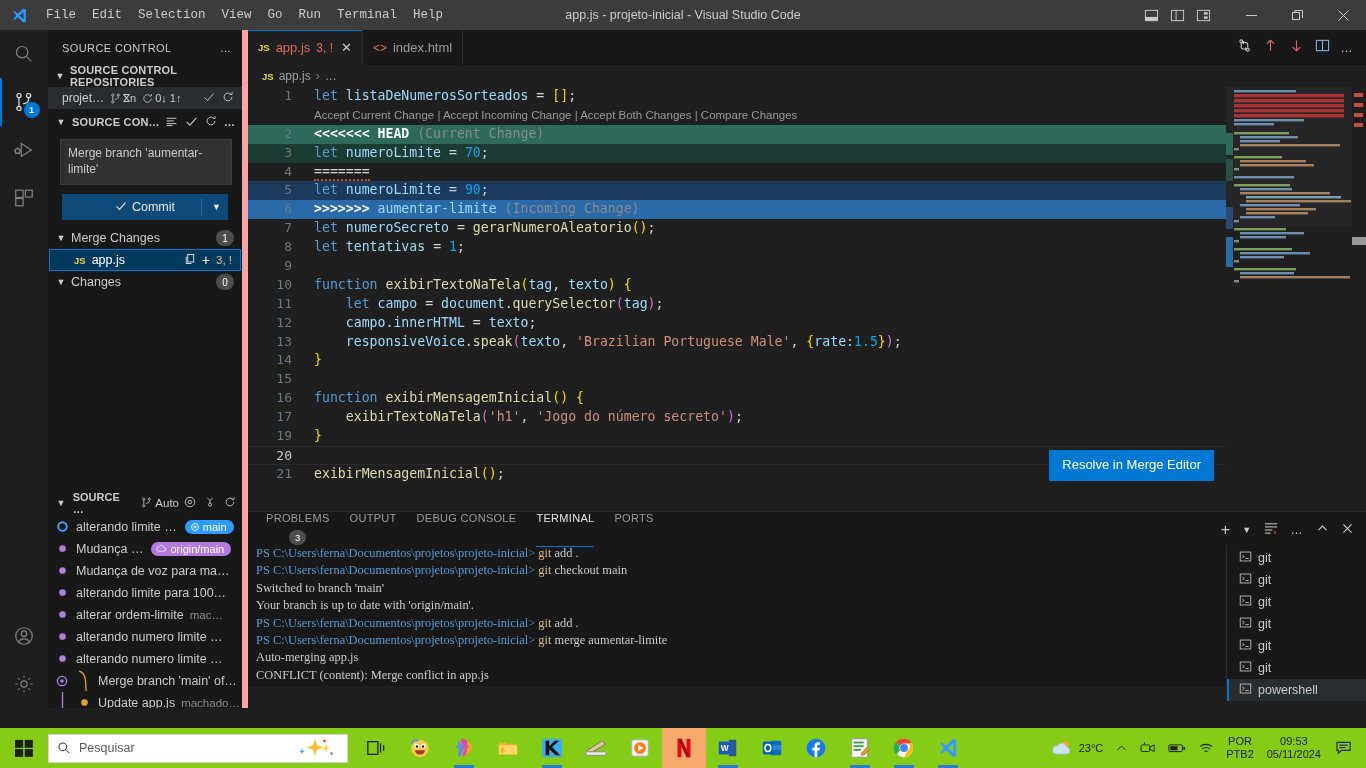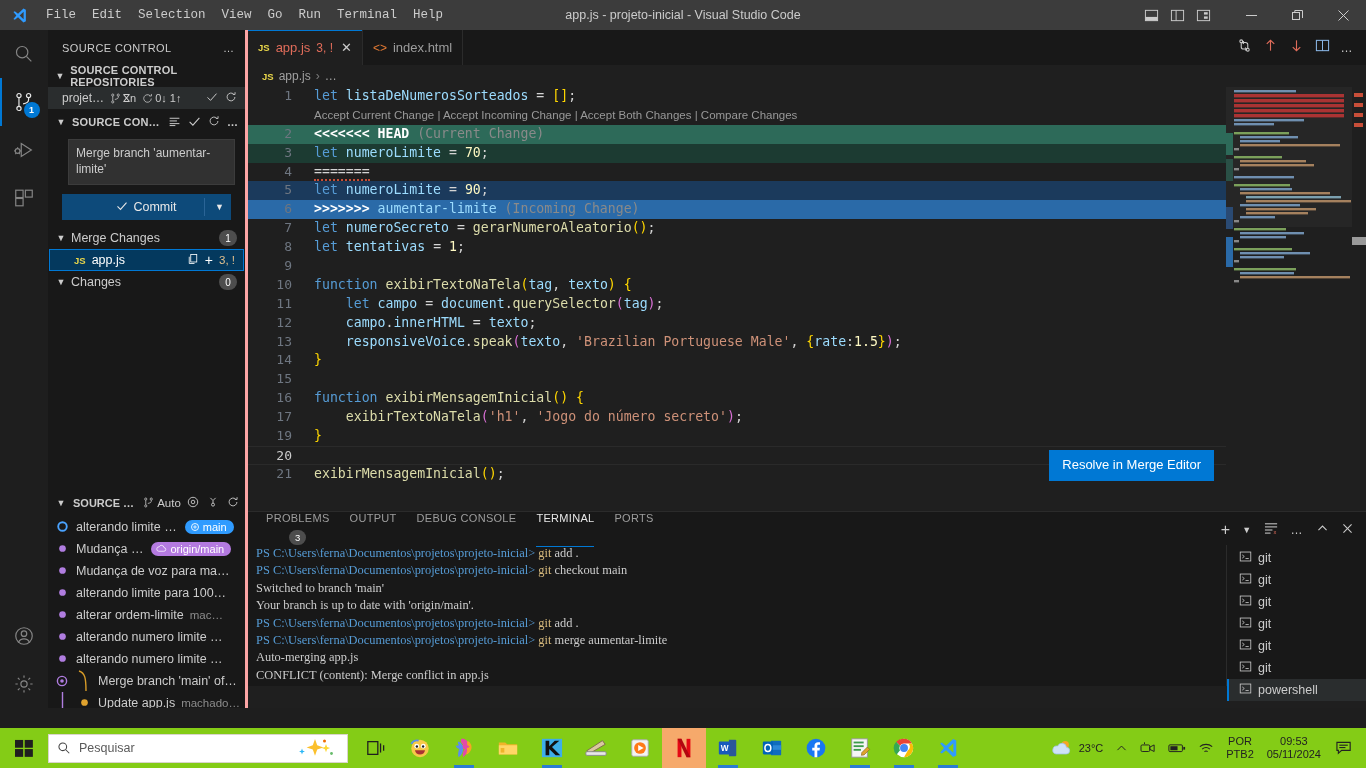--- a/index.html
+++ b/index.html
@@ -46,40 +46,40 @@
     background:#0078d4; color:#fff; border-radius:8px; font-size:9px;
     display:flex;align-items:center;justify-content:center; font-weight:600;
     padding:0 4px;
   }
   .act-spacer{ flex:1; }
 
   
   .sidebar{
     position:absolute; left:48px; top:30px; width:200px; height:678px;
     background:#181818; color:#cccccc; font-size:12px; display:flex; flex-direction:column;
-    border-right:3px solid #fca5a5;
+    border-right:6px solid #fca5a5;
   }
   .sb-title{
     height:35px; display:flex; align-items:center; justify-content:space-between;
     padding:0 10px 0 14px; font-size:11px; letter-spacing:.4px; color:#cccccc;
   }
   .sb-section-head{
     height:22px; display:flex; align-items:center; gap:4px; padding:0 6px;
     font-size:11px; font-weight:bold; color:#cccccc; background:#181818;
     text-transform:uppercase; letter-spacing:.2px;
   }
   .chev{ width:14px; text-align:center; font-size:9px; color:#cccccc;}
   .repo-row{
     height:22px; display:flex; align-items:center; gap:6px; padding:0 8px 0 14px;
     background:#2a2d2e; font-size:12px;
   }
   .repo-row .ic{ color:#cccccc; font-size:11px; display:flex; align-items:center; gap:2px;}
   .sb-actions{ display:flex; align-items:center; gap:7px; margin-left:auto; color:#cccccc; }
   .commit-box{
-    margin:6px 10px 0 20px; background:#313131; border:1px solid #3c3c3c;
+    margin:6px 10px 0 12px; background:#313131; border:1px solid #3c3c3c;
     padding:5px 7px; font-size:12px; color:#cccccc; line-height:16px; min-height:46px;
   }
   .commit-btn{
     margin:9px 14px 0 14px; height:26px; background:#0d4a7a; color:#e8e8e8;
     display:flex; align-items:center; justify-content:center; font-size:12.5px;
     position:relative;
   }
   .commit-btn .sep{ position:absolute; right:26px; top:4px; bottom:4px; width:1px; background:#2a6496;}
   .commit-btn .caret{ position:absolute; right:7px; font-size:9px;}
   .grp-row{
@@ -168,21 +168,21 @@
     font-family:"Liberation Sans", sans-serif; white-space:pre;
   }
   .codelens .lnk{ color:#999999; }
   .squig{
     border-bottom:2px dotted #c74e39; padding-bottom:0px;
   }
   
   .t-kw{ color:#569cd6; }
   .t-var{ color:#9cdcfe; }
   .t-fn{ color:#dcdcaa; }
-  .t-num{ color:#fef9c3; }
+  .t-num{ color:#0ea5e9; }
   .t-str{ color:#ce9178; }
   .t-pun{ color:#d4d4d4; }
   .t-brk{ color:#ffd700; }
   .t-brk2{ color:#da70d6; }
   .t-fnkw{ color:#569cd6; }
   .t-prop{ color:#9cdcfe; }
   .t-white{ color:#d4d4d4; }
   .t-grey{ color:#8a8a8a; }
   .t-conf{ color:#ffffff; font-weight:bold;}
 

